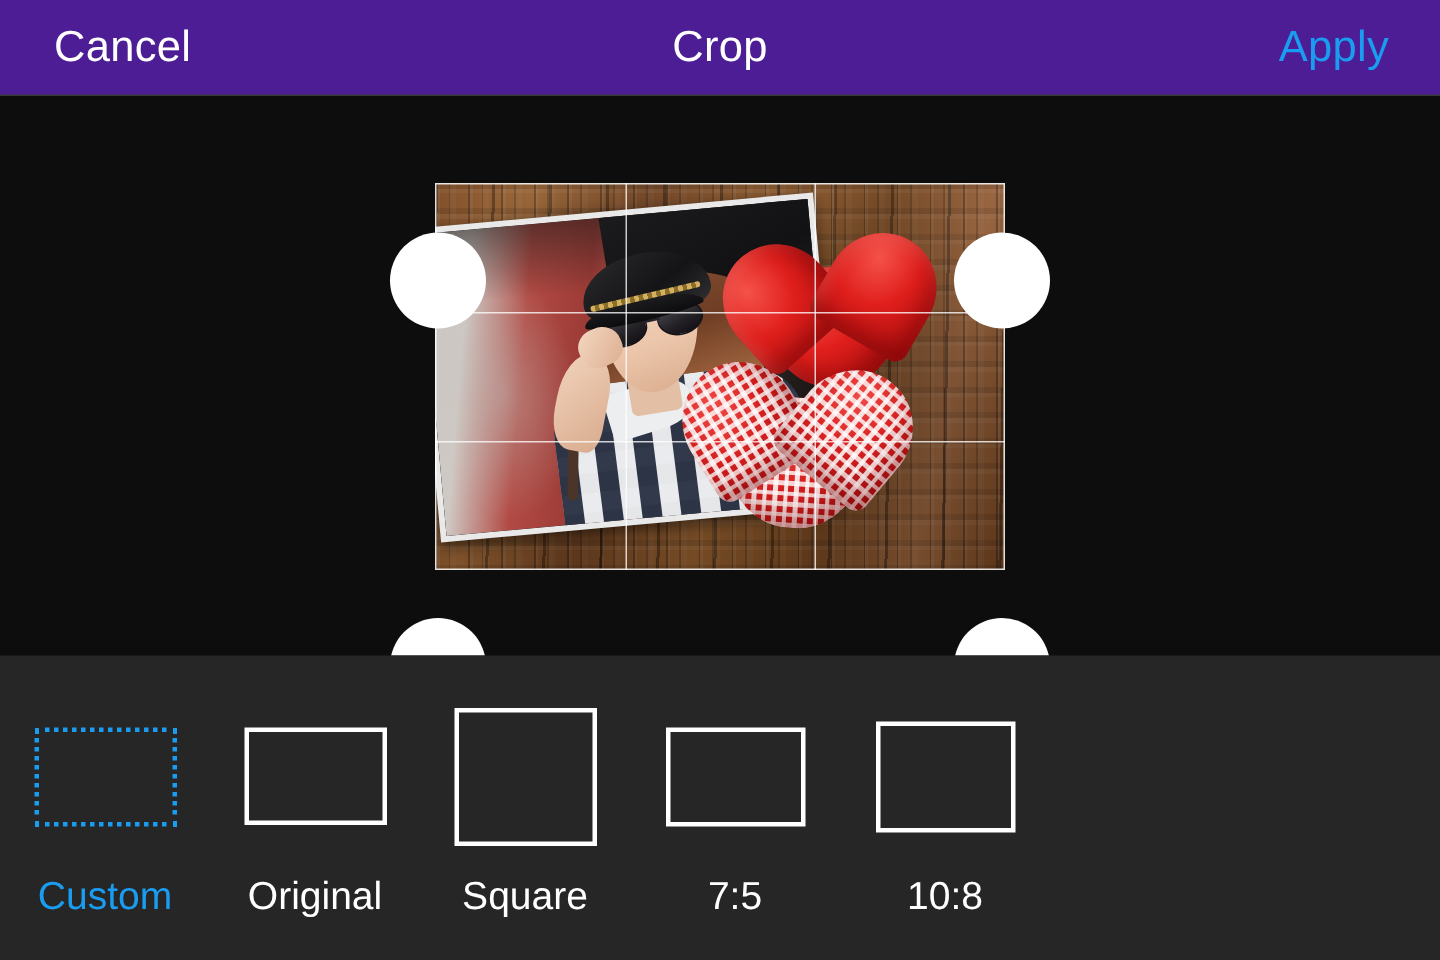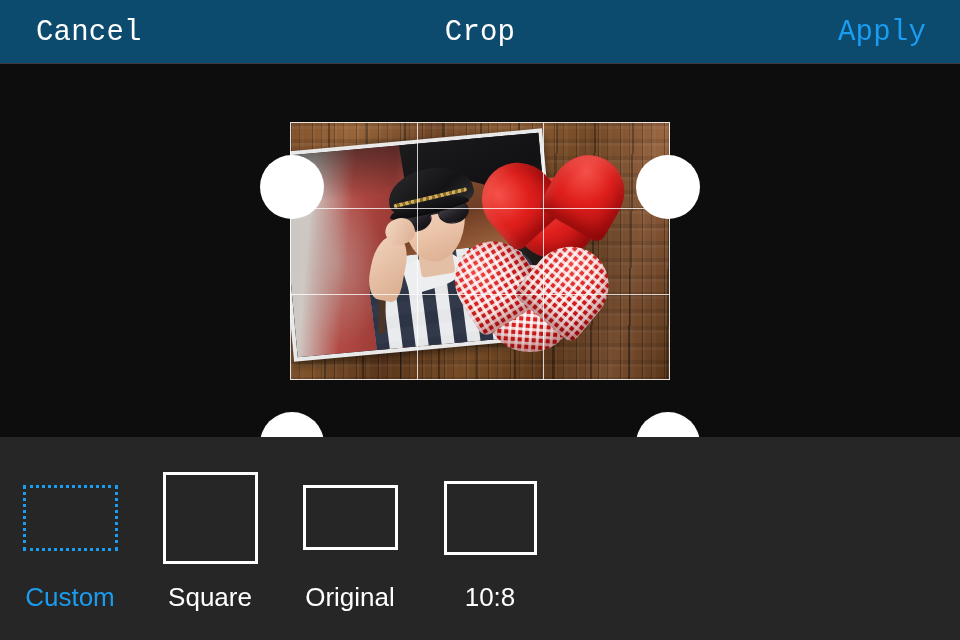--- a/index.html
+++ b/index.html
@@ -7,23 +7,23 @@
     width: 960px; height: 640px;
     background: #000;
     font-family: "Liberation Sans", sans-serif;
     overflow: hidden;
   }
   #app { position: relative; width: 960px; height: 640px; background: #0d0d0d; }
 
   
   .topbar {
     position: absolute; left: 0; top: 0; width: 960px; height: 64px;
-    background: #0c4a6e;
+    background: #4c1d95;
     border-bottom: 1px solid #3a3a3a;
-    display: flex; align-items: center; font-family: Liberation Mono, monospace;
+    display: flex; align-items: center;
   }
   .topbar .tb-left  { position: absolute; left: 36px;  top: 50%; transform: translateY(-50%); }
   .topbar .tb-title { position: absolute; left: 0; right: 0; text-align: center; top: 50%; transform: translateY(-50%); }
   .topbar .tb-right { position: absolute; right: 34px; top: 50%; transform: translateY(-50%); }
   .tb-text { font-size: 29px; color: #ffffff; letter-spacing: 0.2px; line-height: 1; white-space: nowrap; }
   .tb-text.accent { color: #1a9cf0; margin-left: 40px; }
 
   
   .canvas {
     position: absolute; left: 0; top: 64px; width: 960px; height: 373px;
@@ -338,29 +338,35 @@
   <div class="ratiobar">
     <div class="ratio-strip" id="ratio-strip">
         <div class="ratio-item selected">
           <div class="ratio-box-wrap">
             <div class="ratio-box" style="width: 95px; height: 66px;"></div>
           </div>
           <div class="ratio-label">Custom</div>
         </div>
         <div class="ratio-item">
           <div class="ratio-box-wrap">
+            <div class="ratio-box" style="width: 95px; height: 65px;"></div>
+          </div>
+          <div class="ratio-label">Original</div>
+        </div>
+        <div class="ratio-item">
+          <div class="ratio-box-wrap">
             <div class="ratio-box" style="width: 95px; height: 92px;"></div>
           </div>
           <div class="ratio-label">Square</div>
         </div>
         <div class="ratio-item">
           <div class="ratio-box-wrap">
-            <div class="ratio-box" style="width: 95px; height: 65px;"></div>
-          </div>
-          <div class="ratio-label">Original</div>
+            <div class="ratio-box" style="width: 93px; height: 66px;"></div>
+          </div>
+          <div class="ratio-label">7:5</div>
         </div>
         <div class="ratio-item">
           <div class="ratio-box-wrap">
             <div class="ratio-box" style="width: 93px; height: 74px;"></div>
           </div>
           <div class="ratio-label">10:8</div>
         </div>
       </div>
   </div>
 

